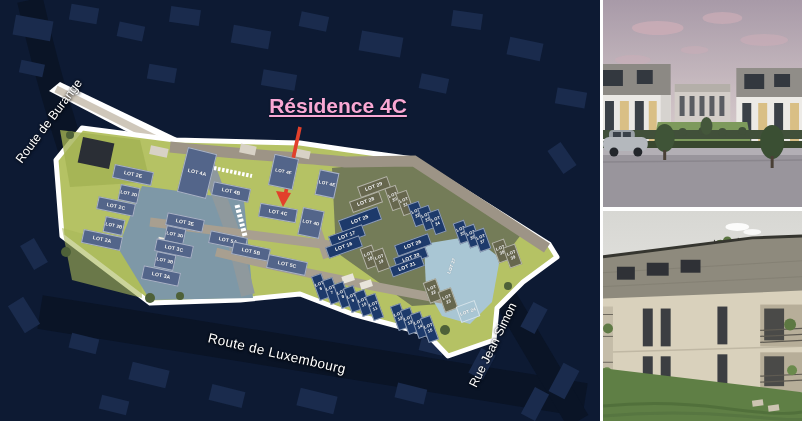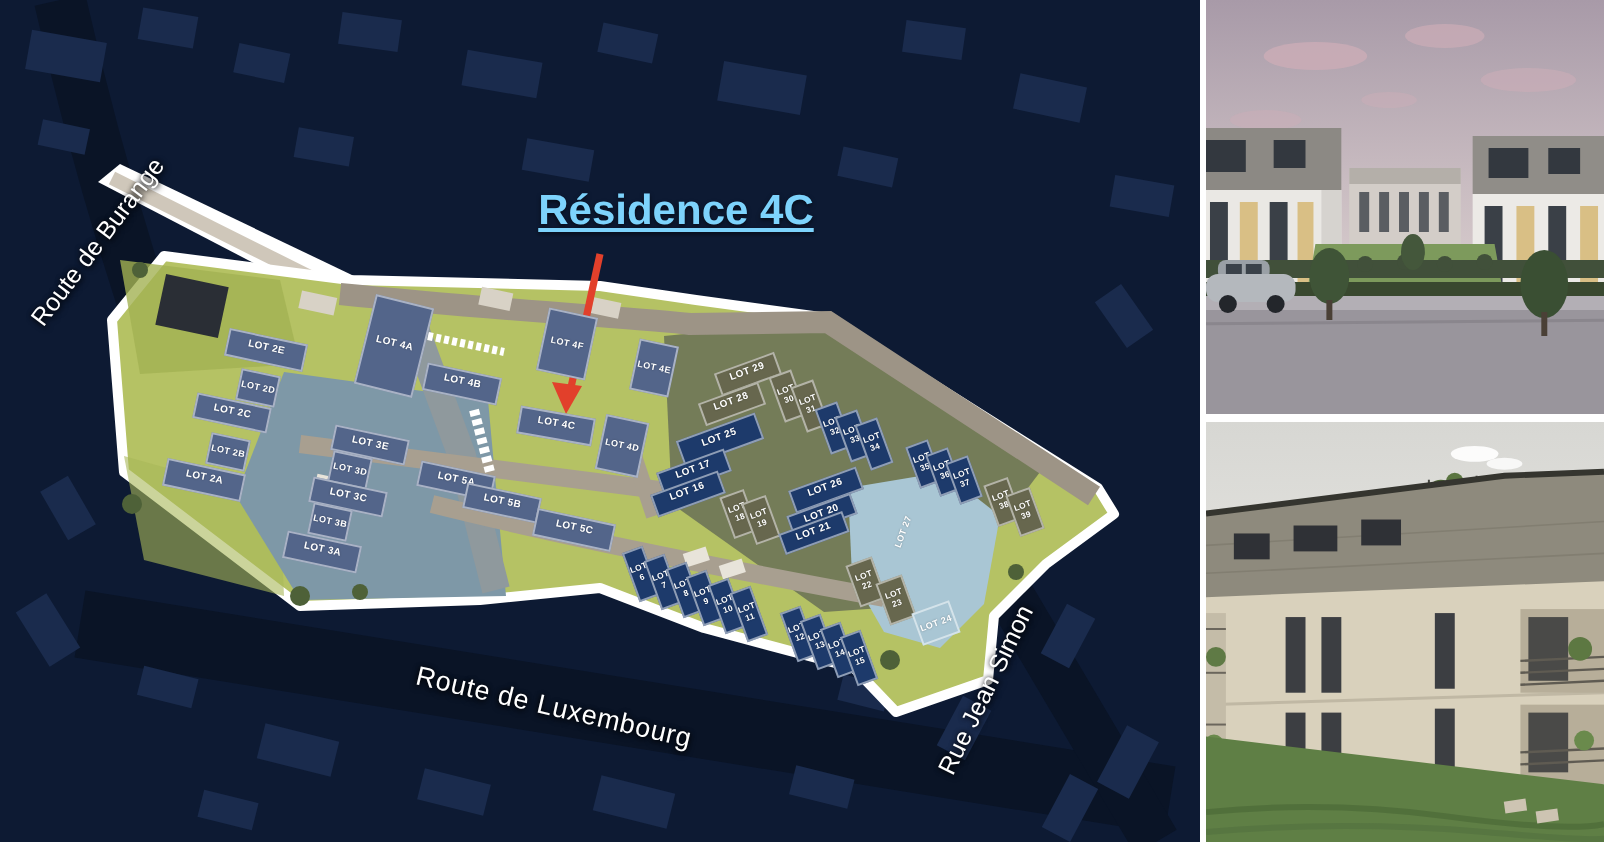--- a/index.html
+++ b/index.html
@@ -298,21 +298,21 @@
         </div>
         <div class="lot" style="left: 458px; top: 302.5px; width: 20px; height: 17px; transform: rotate(-20deg); font-size: 4.5px; background: rgb(169, 198, 212);">
           <span>LOT 24</span>
         </div>
       </div>
 
     <div class="street-label street-burange">Route de Burange</div>
     <div class="street-label street-luxembourg">Route de Luxembourg</div>
     <div class="street-label street-jeansimon">Rue Jean Simon</div>
 
-    <div class="plan-title" style="color: #7dd3fc;">Résidence 4C</div>
+    <div class="plan-title" style="color: #f9a8d4;">Résidence 4C</div>
   </div>
 
   <div class="photos-panel">
 
     <div class="photo photo-top">
       <svg viewBox="0 0 200 207" preserveAspectRatio="none">
         <defs>
           <linearGradient id="sky1" x1="0" y1="0" x2="0" y2="1">
             <stop offset="0" stop-color="#a89aa8"></stop>
             <stop offset="0.7" stop-color="#c9bcc1"></stop>

